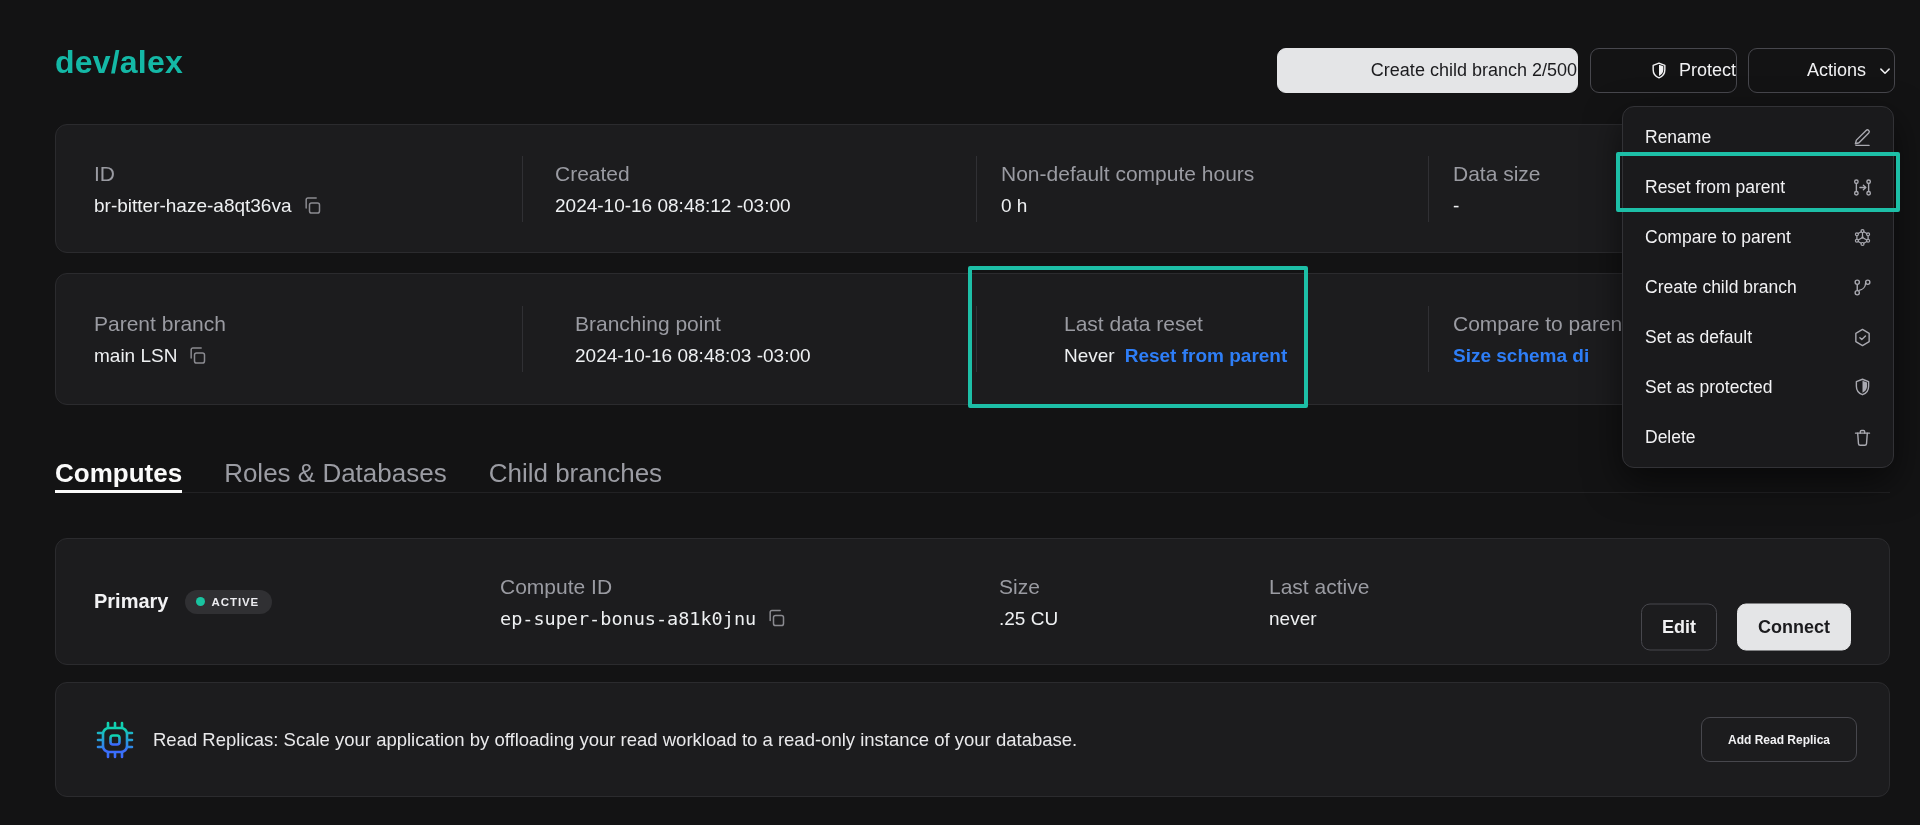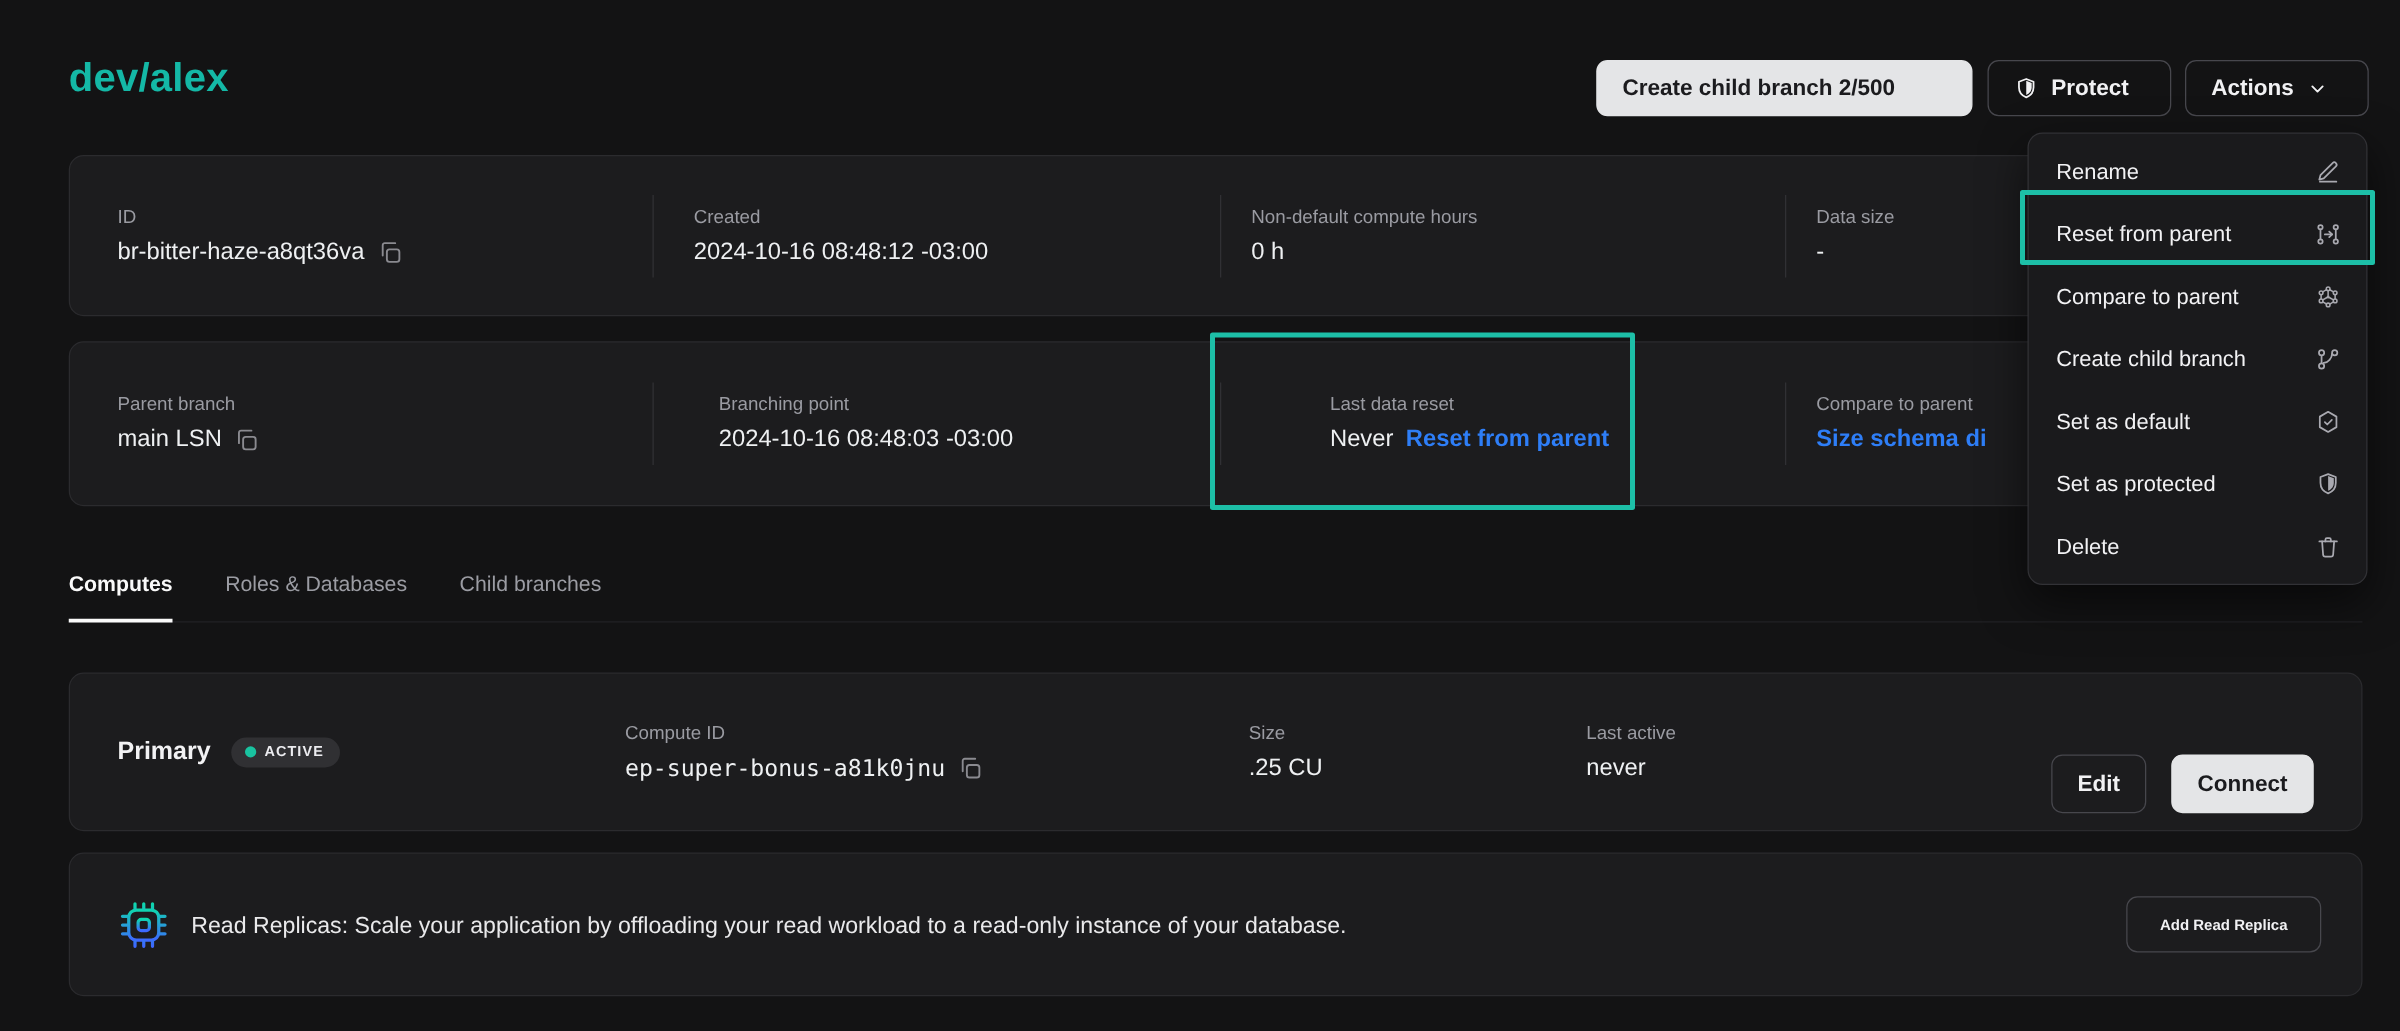--- a/index.html
+++ b/index.html
@@ -12,38 +12,38 @@
   svg{display:block;}
   .icon{flex:0 0 auto;}
 
   
   .page-title{
     position:absolute;left:55px;top:44px;
     font-size:32px;font-weight:700;color:#14b8a6;letter-spacing:.2px;
   }
   .btn{
     position:absolute;top:48px;height:45px;box-sizing:border-box;
-    display:flex;align-items:center;justify-content:flex-start;gap:10px;
-    border-radius:9px;font-size:18px;font-weight:700;cursor:pointer;white-space:nowrap;padding-left:20px;
+    display:flex;align-items:center;justify-content:flex-end;gap:10px;
+    border-radius:9px;font-size:18px;font-weight:400;cursor:pointer;white-space:nowrap;padding-left:20px;
   }
   .btn-light{background:#e4e5e7;color:#1b1b1e;border:1px solid #e4e5e7;}
   .btn-outline{background:transparent;color:#f1f1f3;border:1px solid #47474d;}
   #btn-create-child{left:1277px;width:301px;}
   #btn-protect{left:1590px;width:147px;}
   #btn-actions{left:1748px;width:147px;}
 
   
   .card{
     position:absolute;left:55px;width:1835px;box-sizing:border-box;
     background:#1c1c1e;border:1px solid #2b2b2e;border-radius:12px;
   }
   #card-branch-info{top:124px;height:129px;}
   #card-parent-info{top:273px;height:132px;}
   .cell{position:absolute;top:50%;transform:translateY(-50%);}
-  .cell .label{font-size:15px;font-weight:500;color:#9a9ba2;margin-bottom:9px;white-space:nowrap;}
+  .cell .label{font-size:21px;font-weight:500;color:#9a9ba2;margin-bottom:9px;white-space:nowrap;}
   .cell .value{font-size:19px;color:#eef0f2;white-space:nowrap;display:flex;align-items:center;gap:10px;}
   .vdiv{position:absolute;width:1px;height:66px;top:50%;transform:translateY(-50%);background:#303034;}
   .copy-icon{color:#8a8a90;cursor:pointer;}
   .link{color:#2e7ef7;font-weight:700;cursor:pointer;}
   .cell .value .plain{color:#eef0f2;font-weight:400;}
 
   
   .annot{position:absolute;border:4px solid #1dbfa7;border-radius:2px;box-sizing:border-box;}
   #annot-reset-cell{left:968px;top:266px;width:340px;height:142px;z-index:5;}
   #annot-menu-item{left:1616px;top:152px;width:284px;height:60px;z-index:15;}
@@ -55,21 +55,21 @@
     box-shadow:0 14px 36px rgba(0,0,0,.55);z-index:10;
   }
   .menu-item{
     height:50px;display:flex;align-items:center;justify-content:space-between;
     padding:0 20px 0 22px;font-size:17.5px;font-weight:500;color:#f2f2f4;cursor:pointer;
   }
   .menu-item .icon{color:#a9a9b0;}
 
   
   .tabs{position:absolute;left:55px;top:458px;display:flex;gap:42px;border-bottom:1px solid #222224;width:1835px;box-sizing:border-box;}
-  .tab{font-size:17px;color:#9b9ca3;font-weight:500;padding-bottom:17px;cursor:pointer;border-bottom:3px solid transparent;margin-bottom:-1px;}
+  .tab{font-size:26px;color:#9b9ca3;font-weight:500;padding-bottom:1px;cursor:pointer;border-bottom:3px solid transparent;margin-bottom:-1px;}
   .tab.active{color:#fafafa;font-weight:600;border-bottom-color:#fafafa;}
 
   
   #card-compute{top:538px;height:127px;}
   .compute-name{position:absolute;left:38px;top:50%;transform:translateY(-50%);display:flex;align-items:center;gap:16px;}
   .compute-name .name{font-size:20px;font-weight:600;color:#f2f2f4;}
   .status-badge{
     display:inline-flex;align-items:center;gap:7px;background:#303033;border-radius:999px;
     padding:6px 13px 6px 11px;font-size:11.5px;font-weight:700;letter-spacing:.08em;color:#ececf0;
   }

